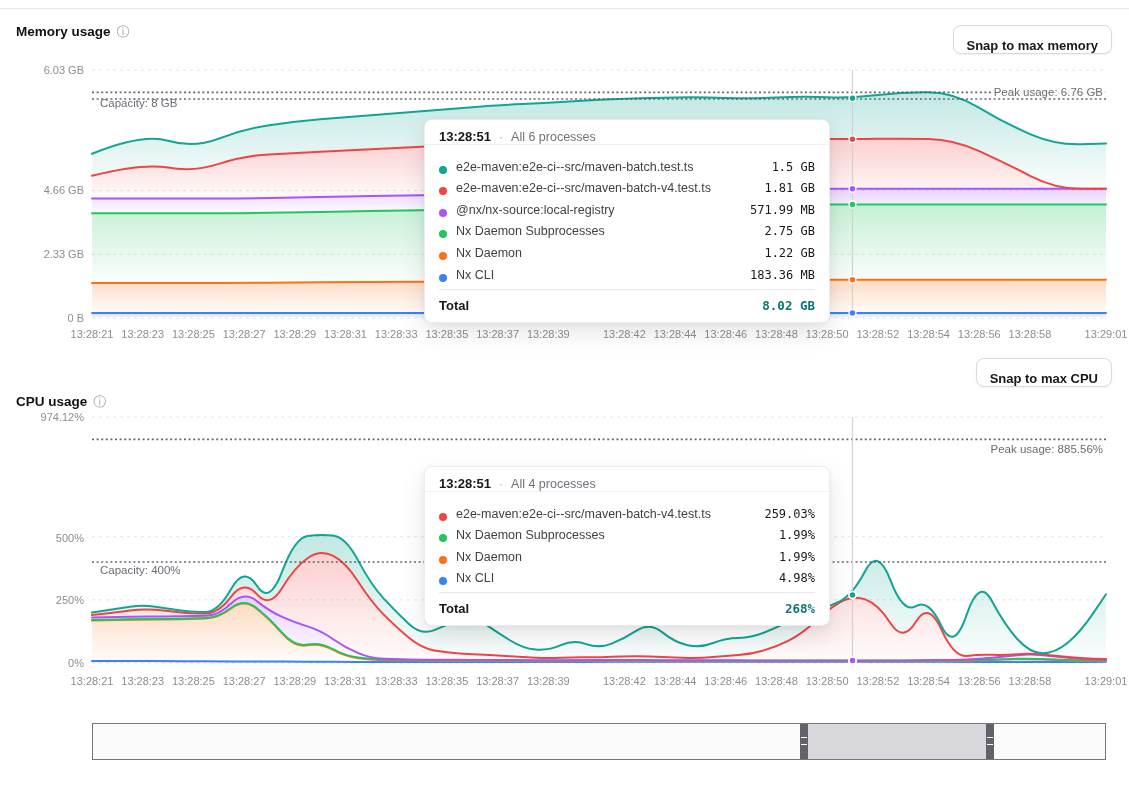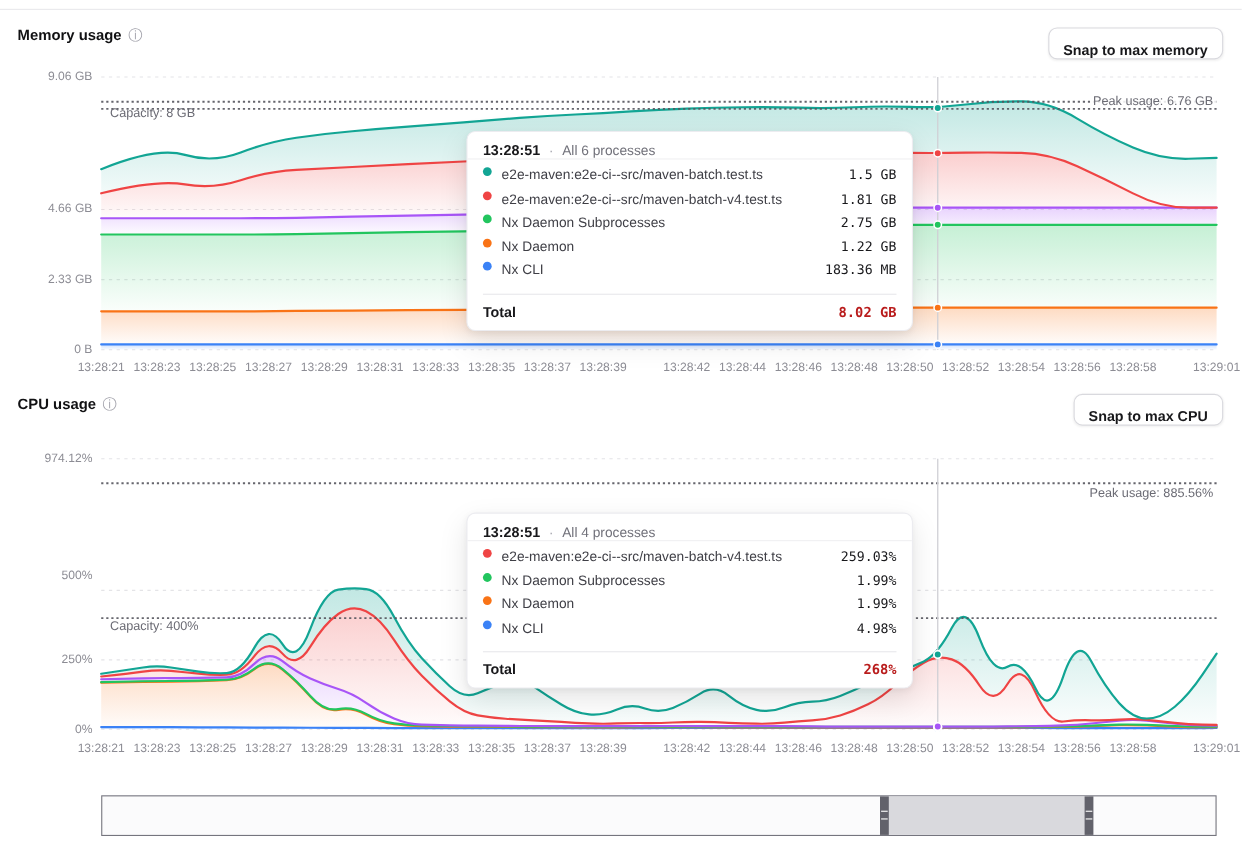--- a/index.html
+++ b/index.html
@@ -17,49 +17,49 @@
   .chart-svg{position:absolute;left:92px;width:1014px;height:261px;overflow:visible;}
   .cap-label{position:absolute;font-size:11.5px;color:#6b6b74;}
   .peak-label{position:absolute;font-size:11.5px;color:#6b6b74;background:rgba(255,255,255,.85);padding:0 3px;}
   .tooltip{position:absolute;width:404px;background:#fff;border:1px solid #ececf0;border-radius:8px;
            box-shadow:0 10px 26px rgba(0,0,0,.10),0 2px 6px rgba(0,0,0,.05);z-index:6;}
   .tt-head{display:flex;align-items:center;gap:8px;padding:9px 14px 0;border-bottom:1px solid #f0f0f2;}
   .tt-time{font-size:13px;font-weight:700;color:#18181b;}
   .tt-sep{color:#a1a1aa;font-size:12px;}
   .tt-sub{color:#71717a;font-size:12.5px;}
   .tt-rows{padding:7px 14px 4px;}
-  .tt-row{display:flex;align-items:flex-start;gap:9px;height:21.6px;}
+  .tt-row{display:flex;align-items:flex-end;gap:9px;height:21.6px;}
   .dot{width:8px;height:8px;border-radius:50%;flex:none;}
   .tt-name{font-size:12.5px;color:#3f3f46;flex:1;white-space:nowrap;overflow:hidden;}
   .tt-val{font-family:"DejaVu Sans Mono",monospace;font-size:12px;color:#18181b;margin-left:auto;}
   .tt-total{display:flex;justify-content:space-between;align-items:flex-end;margin:3px 14px 0;
             padding:8px 0 9px;border-top:1px solid #e8e8ec;}
   .tt-total-label{font-size:13px;font-weight:700;color:#18181b;}
-  .tt-total-val{font-family:"DejaVu Sans Mono",monospace;font-size:12.5px;font-weight:700;color:#b91c1c;}
+  .tt-total-val{font-family:"DejaVu Sans Mono",monospace;font-size:12.5px;font-weight:700;color:#0f766e;}
   .brush{position:absolute;left:92px;top:723px;width:1014px;height:37px;box-sizing:border-box;
          border:1.5px solid #75757e;background:#fbfbfc;}
   .brush-sel{position:absolute;top:0;bottom:0;background:#d9d9dd;}
   .brush-handle{position:absolute;top:0;bottom:0;width:8px;background:#62626b;cursor:ew-resize;}
   .grip{display:block;width:6px;height:6px;margin:13px auto 0;
         border-top:1.5px solid #fff;border-bottom:1.5px solid #fff;}
 </style>
 </head>
 <body>
 
 <div class="page">
   <div class="top-rule"></div>
 
   <div class="sec-title" style="top:24px;">
     <span>Memory usage</span>
     <span class="info">ⓘ</span>
   </div>
   <button class="snap-btn" style="top:25px;">Snap to max memory</button>
 
   <div id="mem-ylabels">
-      <span class="ylabel" style="top: 64px;">9.06 GB</span>
+      <span class="ylabel" style="top: 64px;">6.03 GB</span>
       <span class="ylabel" style="top: 184.442px;">4.66 GB</span>
       <span class="ylabel" style="top: 248.221px;">2.33 GB</span>
       <span class="ylabel" style="top: 312px;">0 B</span>
     </div>
   <svg id="mem-svg" class="chart-svg" style="top:62px;" viewBox="0 0 1014 261">
       <defs>
         <linearGradient id="g0-0" x1="0" y1="0" x2="0" y2="1">
           <stop offset="0" stop-color="#3b82f6" stop-opacity="0.26"></stop>
           <stop offset="1" stop-color="#3b82f6" stop-opacity="0.02"></stop>
         </linearGradient>
@@ -146,20 +146,25 @@
           <span class="dot" style="background:#12a594"></span>
           <span class="tt-name">e2e-maven:e2e-ci--src/maven-batch.test.ts</span>
           <span class="tt-val">1.5 GB</span>
         </div>
         <div class="tt-row">
           <span class="dot" style="background:#ef4444"></span>
           <span class="tt-name">e2e-maven:e2e-ci--src/maven-batch-v4.test.ts</span>
           <span class="tt-val">1.81 GB</span>
         </div>
         <div class="tt-row">
+          <span class="dot" style="background:#a855f7"></span>
+          <span class="tt-name">@nx/nx-source:local-registry</span>
+          <span class="tt-val">571.99 MB</span>
+        </div>
+        <div class="tt-row">
           <span class="dot" style="background:#22c55e"></span>
           <span class="tt-name">Nx Daemon Subprocesses</span>
           <span class="tt-val">2.75 GB</span>
         </div>
         <div class="tt-row">
           <span class="dot" style="background:#f97316"></span>
           <span class="tt-name">Nx Daemon</span>
           <span class="tt-val">1.22 GB</span>
         </div>
         <div class="tt-row">
@@ -167,29 +172,29 @@
           <span class="tt-name">Nx CLI</span>
           <span class="tt-val">183.36 MB</span>
         </div>
       </div>
     <div class="tt-total">
       <span class="tt-total-label">Total</span>
       <span class="tt-total-val">8.02 GB</span>
     </div>
   </div>
 
-  <div class="sec-title" style="top:360px;">
+  <div class="sec-title" style="top:394px;">
     <span>CPU usage</span>
     <span class="info">ⓘ</span>
   </div>
   <button class="snap-btn" style="top:358px;">Snap to max CPU</button>
 
   <div id="cpu-ylabels">
       <span class="ylabel" style="top: 411px;">974.12%</span>
-      <span class="ylabel" style="top: 517px;">500%</span>
+      <span class="ylabel" style="top: 532px;">500%</span>
       <span class="ylabel" style="top: 593.866px;">250%</span>
       <span class="ylabel" style="top: 657px;">0%</span>
     </div>
   <svg id="cpu-svg" class="chart-svg" style="top:409px;" viewBox="0 0 1014 261">
       <defs>
         <linearGradient id="g1-0" x1="0" y1="0" x2="0" y2="1">
           <stop offset="0" stop-color="#3b82f6" stop-opacity="0.26"></stop>
           <stop offset="1" stop-color="#3b82f6" stop-opacity="0.02"></stop>
         </linearGradient>
         <linearGradient id="g1-1" x1="0" y1="0" x2="0" y2="1">

